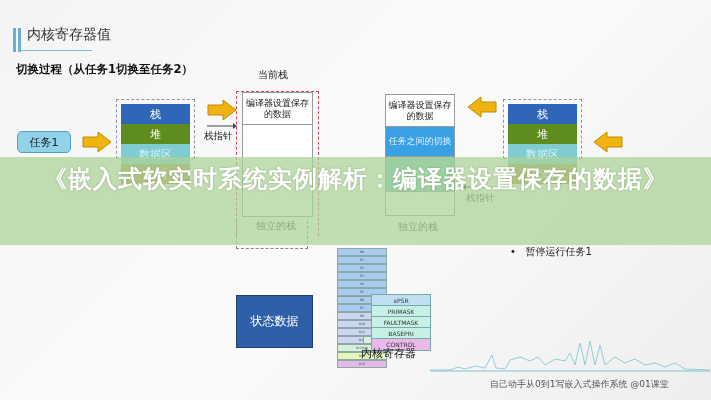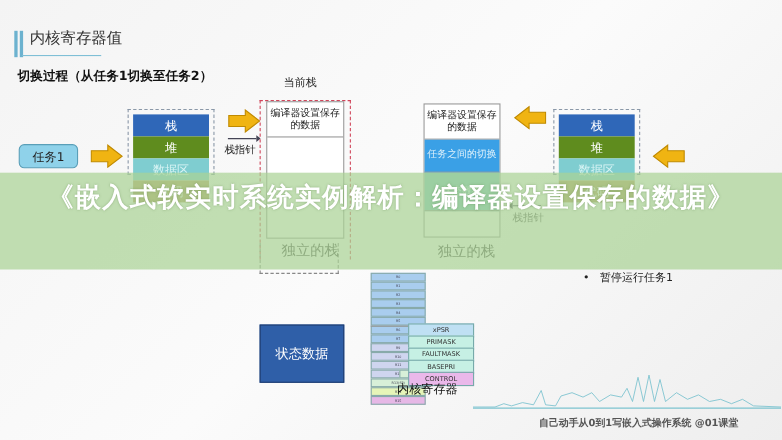--- a/index.html
+++ b/index.html
@@ -4,41 +4,41 @@
 <style>
   * { box-sizing: border-box; margin: 0; padding: 0; }
   body { width: 711px; height: 400px; overflow: hidden; font-family: "DejaVu Sans", "Liberation Sans", sans-serif; }
   .slide { position: relative; width: 711px; height: 400px; background: linear-gradient(135deg, #f4f4f4 0%, #fbfbfb 50%, #eeeeee 100%); overflow: hidden; }
   .abs { position: absolute; }
   .title-bar-deco { left: 13px; top: 28px; width: 8px; height: 24px; border-left: 3px solid #6cb2cf; border-right: 3px solid #6cb2cf; }
   .title-underline { left: 20px; top: 50px; width: 72px; height: 1px; background: #7fbfd6; }
   .slide-title { left: 27px; top: 26px; font-size: 14px; color: #333; }
   .subtitle { left: 16px; top: 62px; font-size: 11.5px; font-weight: bold; color: #111; text-align: right; }
   .label { font-size: 10px; color: #222; }
-  .small-label { font-size: 13px; color: #444; }
+  .small-label { font-size: 10px; color: #444; }
 
   .task-btn { width: 54px; height: 22px; border-radius: 5px; background: #8fd2ea; border: 1px solid #5a9fb8; font-size: 11px; color: #222; display: flex; align-items: center; justify-content: center; }
 
   .mem-box { border: 1.5px dashed #8a98a8; padding: 4px; }
   .mem-seg { width: 100%; display: flex; align-items: center; justify-content: center; font-size: 11px; color: #fff; }
 
   .stack-col { border: 1px solid #999; background: #fff; }
   .stack-cell { display: flex; align-items: center; justify-content: center; text-align: center; font-size: 9px; color: #222; line-height: 11px; border-bottom: 1px solid #999; }
 
   .reg-cell { position: absolute; left: 0; width: 50px; height: 8px; border: 1px solid #8aa; font-size: 3px; color: #445; display: flex; align-items: center; justify-content: center; }
   .sreg { position: absolute; left: 0; width: 60px; height: 13px; border: 1px solid #7aa; font-size: 6px; color: #333; display: flex; align-items: center; justify-content: center; }
 
   .state-box { left: 236px; top: 295px; width: 77px; height: 53px; background: #2f5fa8; border: 1px solid #1e3c70; color: #fff; font-size: 12px; display: flex; align-items: center; justify-content: center; }
 
   .overlay { left: 0; top: 157px; width: 711px; height: 88px; background: rgba(170, 210, 150, 0.72); }
   .overlay-text { left: 0; top: 162px; width: 711px; text-align: center; font-size: 24px; font-weight: bold; color: #fff; line-height: 35px; letter-spacing: 1px; text-shadow: 0 0 2px rgba(80,120,60,0.5); }
 
-  .footer { left: 490px; top: 378px; font-size: 9px; color: #555; font-weight: bold; }
+  .footer { left: 490px; top: 378px; font-size: 9px; color: #555; }
   .skyline { left: 430px; top: 335px; width: 280px; height: 40px; }
-  .bullet { left: 530px; top: 245px; font-size: 10px; color: #222; }
+  .bullet { left: 510px; top: 245px; font-size: 10px; color: #222; }
 </style>
 </head>
 <body>
 
 <div class="slide">
 
   <div class="abs title-bar-deco"></div>
   <div class="abs title-underline"></div>
   <div class="abs slide-title">内核寄存器值</div>
   <div class="abs subtitle">切换过程（从任务1切换至任务2）</div>

